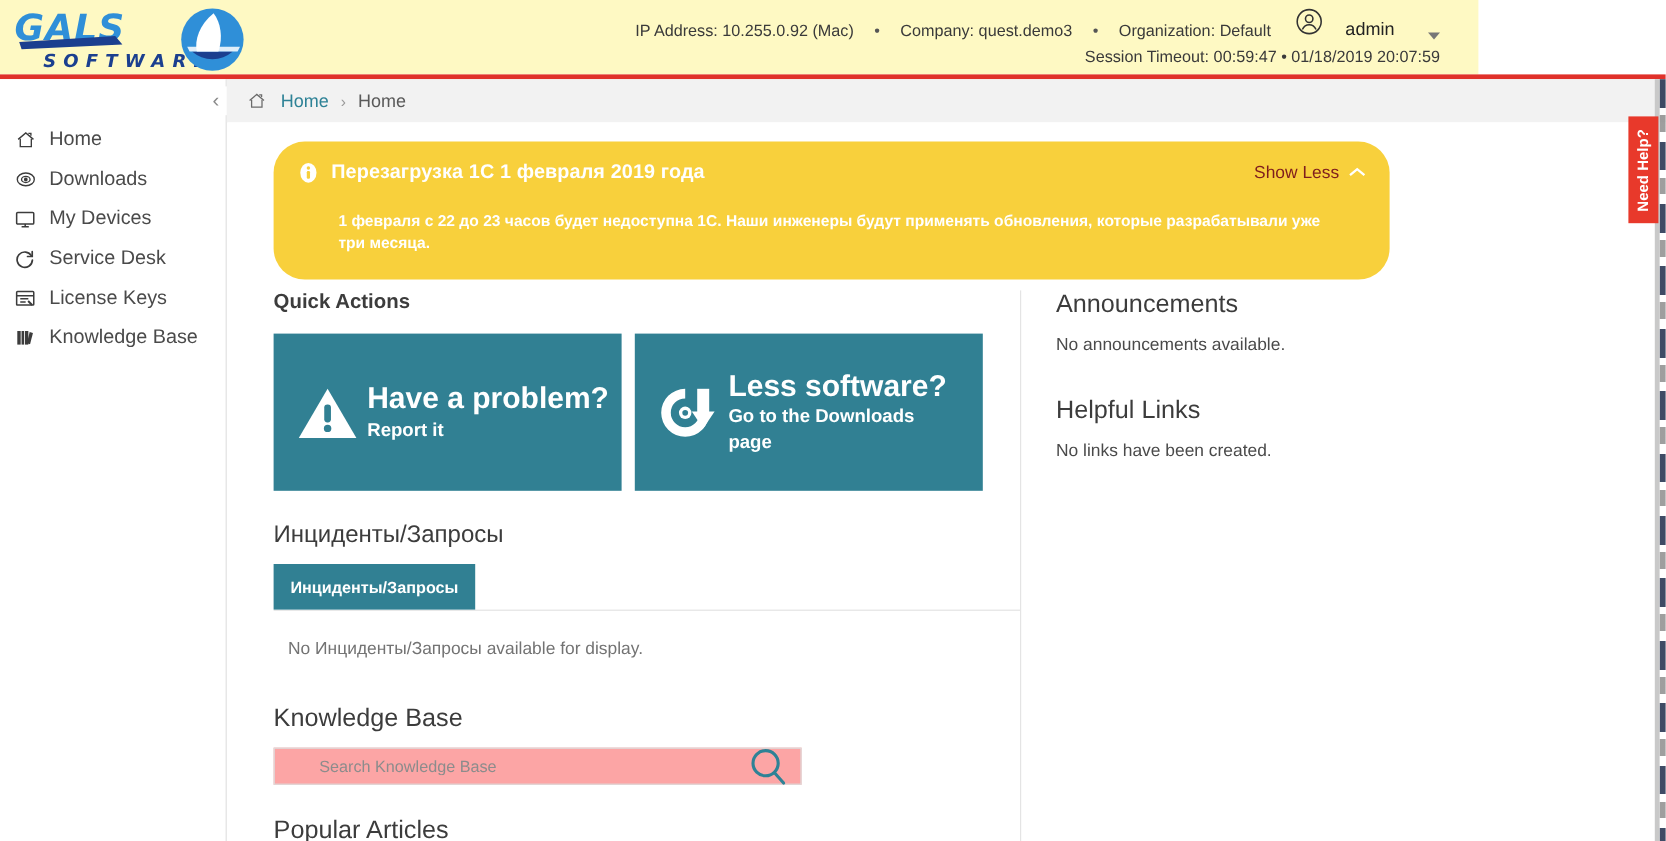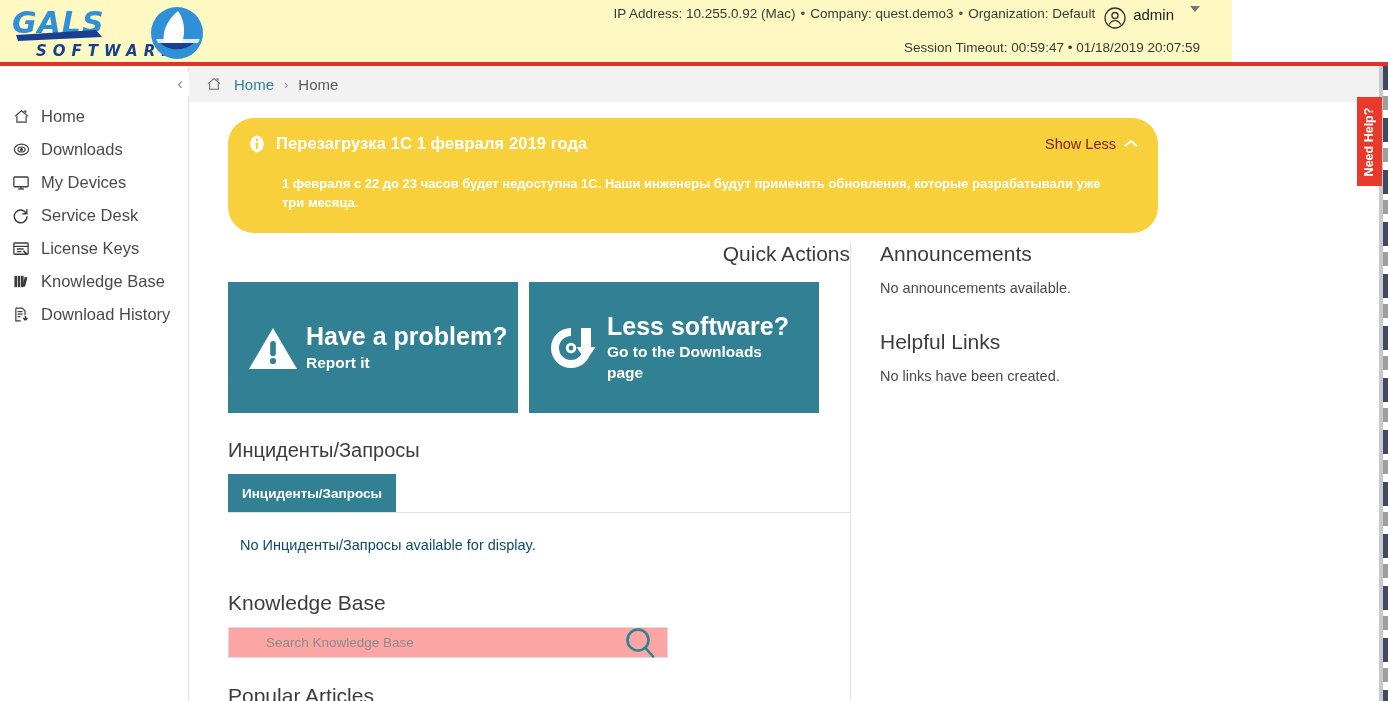--- a/index.html
+++ b/index.html
@@ -23,21 +23,21 @@
     position: absolute; left: 0; top: 62px;
     width: 1388px; height: 4px;
     background: #e0312a;
   }
   .logo {
     position: absolute; left: 10px; top: 3px;
     width: 218px; height: 58px;
   }
   .header-meta {
     position: absolute; right: 32px; top: 6px;
-    display: flex; align-items: flex-start; gap: 0px;
+    display: flex; align-items: flex-end; gap: 12px;
     font-size: 13.5px; color: #3a3a3a; white-space: nowrap; margin-left: 26px;
   }
   .header-meta .sep { padding: 0 5px; color: #555; }
   .avatar-icon { margin: 0 6px 0 8px; display: block; }
   .admin-name { font-size: 15px; color: #222; }
   .caret-down {
     margin-left: 16px;
     width: 0; height: 0;
     border-left: 5px solid transparent;
     border-right: 5px solid transparent;
@@ -137,21 +137,21 @@
     position: absolute; left: 660px; top: 140px;
     width: 1px; height: 459px; background: #e4e4e4;
   }
   .col-right {
     position: absolute; left: 690px; top: 140px;
     width: 470px;
   }
 
   h2.section-title {
     margin: 0 0 16px 0;
-    font-size: 21px; font-weight: normal; color: #3c3c3c; text-align: right;
+    font-size: 17px; font-weight: bold; color: #3c3c3c;
   }
   .tiles { display: flex; gap: 11px; }
   .tile {
     width: 290px; height: 131px;
     background: #318093;
     display: flex; align-items: center;
     padding-left: 14px; cursor: pointer;
   }
   .tile-icon { width: 62px; flex: none; display: flex; justify-content: center; }
   .tile-text { color: #ffffff; padding-left: 2px; }
@@ -167,21 +167,21 @@
     display: flex;
   }
   .tab-active {
     background: #318093; color: #fff;
     font-size: 13.5px; font-weight: bold;
     padding: 12px 14px 11px 14px;
     cursor: pointer;
   }
   .empty-row {
     padding: 24px 0 0 12px;
-    font-size: 14.5px; color: #0c4a6e;
+    font-size: 14.5px; color: #737373;
   }
 
   h3.kb-title {
     margin: 38px 0 12px 0;
     font-size: 21px; font-weight: normal; color: #3c3c3c;
   }
   .search-wrap {
     position: relative; width: 440px; height: 31px;
     border: 1px solid #dddddd; background: #fca5a5;
     display: flex; align-items: center; justify-content: center;
@@ -344,31 +344,20 @@
       <svg width="17" height="17" viewBox="0 0 24 24" fill="#3c3c3c">
         <rect x="2" y="4" width="4" height="16"></rect>
         <rect x="7" y="4" width="3" height="16"></rect>
         <rect x="11" y="4" width="4" height="16"></rect>
         <path d="M16.6 5.2l3.8 1.1-3.4 13.2-3.8-1.1z"></path>
       </svg>
     </span>
     <span class="nav-label">Knowledge Base</span>
   </div>
 
-  <div class="nav-item">
-    <span class="nav-icon">
-      <svg width="17" height="17" viewBox="0 0 24 24" fill="none" stroke="#3c3c3c" stroke-width="1.7">
-        <path d="M4 3h9l4 4v6"></path>
-        <path d="M4 3v18h7"></path>
-        <path d="M6.5 8h7M6.5 11.5h7M6.5 15h4"></path>
-        <path d="M17.5 14v6m0 0l-3-3m3 3l3-3" stroke-width="2.1"></path>
-      </svg>
-    </span>
-    <span class="nav-label">Download History</span>
-  </div>
 </div>
 
 <div class="crumbbar">
   <span class="crumb-home-icon">
     <svg width="16" height="16" viewBox="0 0 24 24" fill="none" stroke="#6b6b6b" stroke-width="1.6">
       <path d="M3 11.5 12 4l9 7.5"></path>
         <path d="M5.5 10.8V20h13v-9.2"></path>
         <path d="M15 4.5h3v2.6"></path>
     </svg>
   </span>

